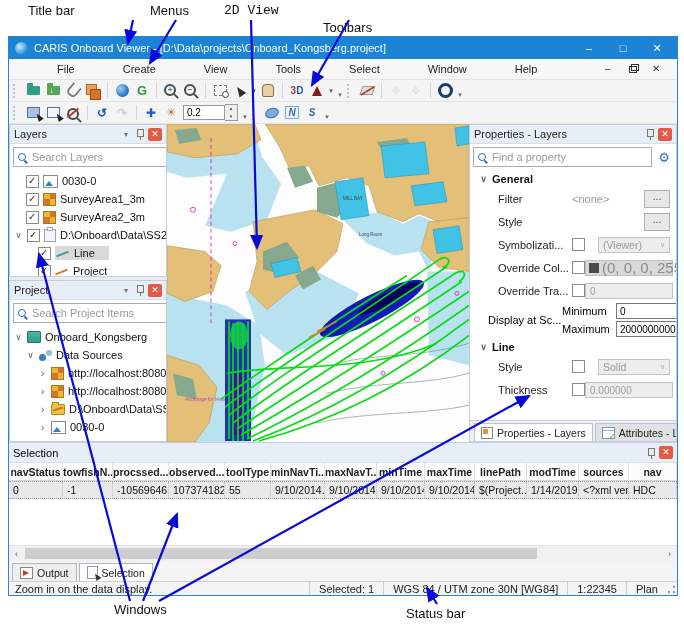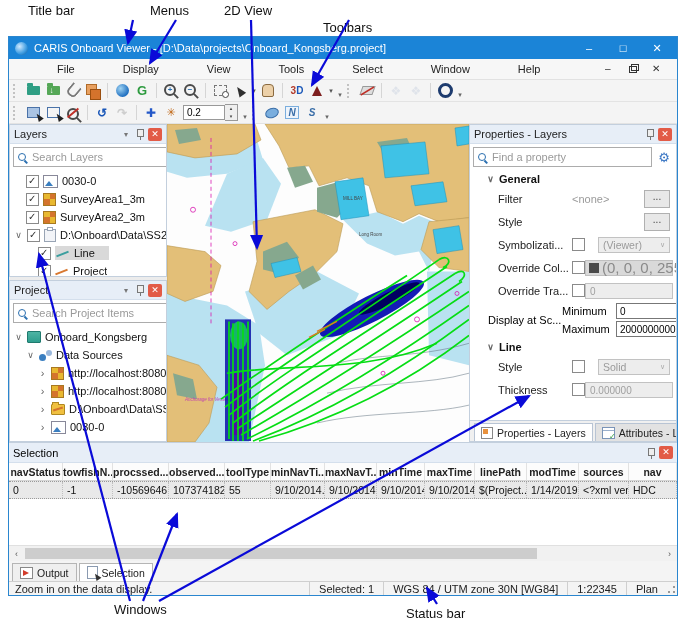--- a/index.html
+++ b/index.html
@@ -136,21 +136,21 @@
   .ti-fold::before{content:"";position:absolute;top:-3px;left:0;width:5px;height:2px;background:#f0c040;border:1px solid #b08820;border-bottom:none;}
   .ti-fold::after{content:"";position:absolute;left:1px;top:3px;width:10px;height:2px;background:#d4732c;transform:rotate(-18deg);}
   .lbl{white-space:nowrap;overflow:hidden;}
 
   
   #map2d{width:302px;height:318px;flex:none;position:relative;background:#fff;}
   #map2d svg{display:block;}
 
   
   #props-panel{flex:1;display:flex;flex-direction:column;}
-  .psec{display:flex;align-items:center;height:17px;font-size:11px;font-weight:bold;color:#111;padding-left:16px;gap:4px;flex:none;}
+  .psec{display:flex;align-items:center;height:17px;font-size:11px;font-weight:bold;color:#111;padding-left:9px;gap:4px;flex:none;}
   .prow{display:flex;align-items:center;min-height:21px;padding:1px 6px 1px 28px;font-size:11px;color:#222;flex:none;}
   .plabel{width:74px;white-space:nowrap;overflow:hidden;flex:none;}
   .pctl{margin-left:auto;display:flex;align-items:center;gap:5px;}
   .pval{color:#9a9a9a;}
   .dots{width:24px;height:16px;background:#e8e8e8;border:1px solid #b0b0b0;text-align:center;font-size:10px;line-height:12px;color:#444;}
   .pcb{width:11px;height:11px;border:1px solid #8a8a8a;background:#fff;flex:none;}
   .ddl{width:72px;height:16px;background:#ededed;border:1px solid #c2c2c2;color:#9a9a9a;font-size:10.5px;display:flex;align-items:center;padding:0 4px;box-sizing:border-box;}
   .ddl .arr{margin-left:auto;font-size:7px;color:#aaa;}
   .ddl .arr::before{content:"∨";}
   .swatchfld{width:88px;height:16px;background:#d9d9d9;border:1px solid #c0c0c0;display:flex;align-items:center;gap:3px;padding:0 3px;box-sizing:border-box;font-size:15px;color:#8a8a8a;white-space:nowrap;}
@@ -202,40 +202,40 @@
   .gripdots::after{content:"";position:absolute;right:2px;bottom:2px;width:7px;height:7px;
     background:radial-gradient(circle 1px at 6px 1px,#999 1px,transparent 1.2px),
                radial-gradient(circle 1px at 6px 6px,#999 1px,transparent 1.2px),
                radial-gradient(circle 1px at 1px 6px,#999 1px,transparent 1.2px);}
 </style>
 </head>
 <body>
 
 <div class="ann" style="left:28px;top:3px;">Title bar</div>
 <div class="ann" style="left:150px;top:3px;">Menus</div>
-<div class="ann" style="left:224px;top:3px;">2D View</div>
+<div class="ann" style="left:224px;top:3px;font-family:Liberation Mono, monospace;">2D View</div>
 <div class="ann" style="left:323px;top:20px;">Toolbars</div>
 <div class="ann" style="left:114px;top:602px;">Windows</div>
 <div class="ann" style="left:406px;top:606px;">Status bar</div>
 
 <div id="appwin">
 
   <div id="titlebar">
     <span class="appicon"></span>
     <span id="title-text">CARIS Onboard Viewer - [D:\Data\projects\Onboard_Kongsberg.project]</span>
     <span class="wbtns">
       <span class="wbtn min"></span>
       <span class="wbtn max"></span>
       <span class="wbtn close"></span>
     </span>
   </div>
 
   <div id="menubar">
     <span class="mitem">File</span>
-    <span class="mitem">Display</span>
+    <span class="mitem">Create</span>
     <span class="mitem">View</span>
     <span class="mitem">Tools</span>
     <span class="mitem">Select</span>
     <span class="mitem">Window</span>
     <span class="mitem">Help</span>
     <span class="mdi">
       <span class="mdibtn min"></span>
       <span class="mdibtn rest"></span>
       <span class="mdibtn close"></span>
     </span>

